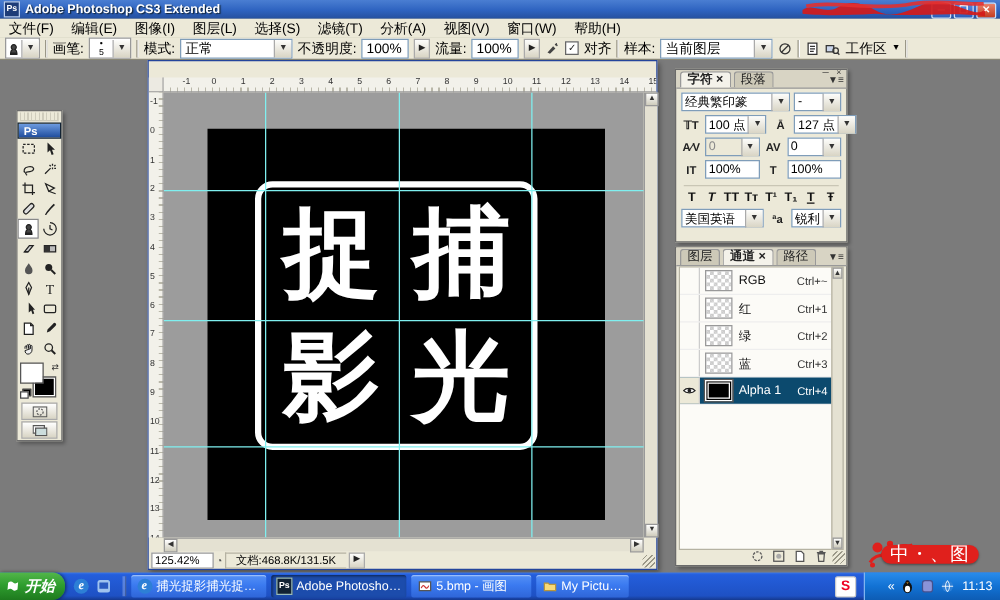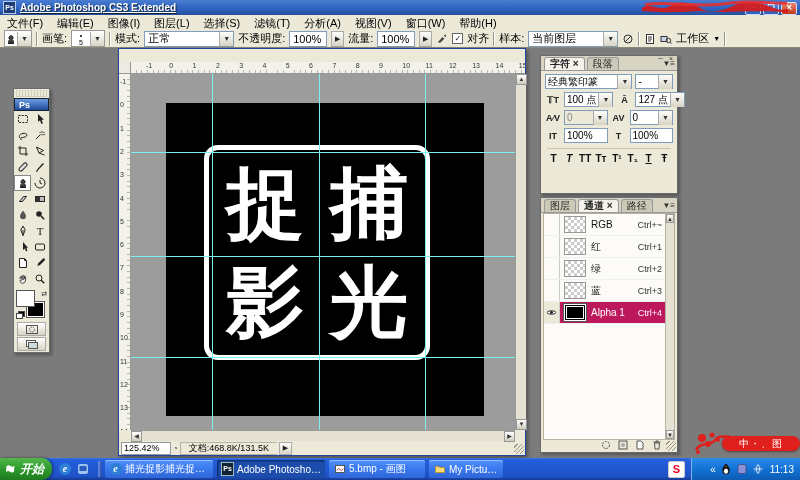--- a/index.html
+++ b/index.html
@@ -7,21 +7,21 @@
        font-family:"Liberation Sans",sans-serif;font-size:11px;
        background:#7b7b7b;-webkit-font-smoothing:antialiased;}
   .abs{position:absolute;}
 
   
   #titlebar{left:0;top:0;width:800px;height:15px;
     background:linear-gradient(180deg,#4a7ed2 0%,#2e63c0 55%,#25509e 100%);
     display:flex;align-items:center;color:#fff;}
   #app-icon{width:11px;height:11px;margin:0 4px 0 3px;background:#1d3c78;border:1px solid #b8cef0;
     color:#fff;font-size:7px;font-weight:bold;line-height:11px;text-align:center;}
-  #app-title{font-weight:bold;font-size:10px;text-shadow:1px 1px 1px #123;text-decoration:underline;}
+  #app-title{font-weight:bold;font-size:10px;text-shadow:1px 1px 1px #123;}
   .winbtns{position:absolute;right:3px;top:2px;display:flex;gap:2px;}
   .winbtn{width:14px;height:11px;border:1px solid #cfe0f8;border-radius:2px;
     background:linear-gradient(180deg,#5a8ae0,#2c5cb8);color:#fff;font-size:8px;line-height:10px;
     text-align:center;font-weight:bold;}
   .winbtn.close{background:linear-gradient(180deg,#e8836c,#c33b1f);}
   #scribble{right:10px;top:0;width:150px;height:14px;z-index:5;}
 
   
   #menubar{left:0;top:15px;width:800px;height:15px;background:#ece9d8;border-bottom:1px solid #c6c3b2;
     display:flex;align-items:center;color:#000;}
@@ -115,21 +115,21 @@
   #chan-list{position:absolute;left:2px;top:15px;width:124px;height:227px;background:#fcfbf7;border:1px solid #b5b2a2;box-sizing:border-box;overflow:hidden;}
   .chrow{height:21px;display:flex;align-items:center;border-bottom:1px solid #eee;position:relative;}
   .eyecell{width:15px;height:21px;border-right:1px solid #ccc;display:flex;align-items:center;justify-content:center;flex:0 0 auto;}
   .thumb{width:20px;height:15px;margin:0 5px 0 4px;border:1px solid #999;background-color:#fff;flex:0 0 auto;
     background-image:linear-gradient(45deg,#ccc 25%,transparent 25%,transparent 75%,#ccc 75%),
                      linear-gradient(45deg,#ccc 25%,transparent 25%,transparent 75%,#ccc 75%);
     background-size:6px 6px;background-position:0 0,3px 3px;}
   .thumb.alpha{background:#000;box-shadow:inset 0 0 0 1px #000, inset 2px 2px 0 0 #fff, inset -2px -2px 0 0 #fff;border:1px solid #fff;outline:1px solid #555;}
   .chname{font-size:10px;color:#111;}
   .chkey{position:absolute;right:4px;font-size:9px;color:#333;}
-  .chrow.sel{background:#be185d;}
+  .chrow.sel{background:#0c4a6e;}
   .chrow.sel .chname,.chrow.sel .chkey{color:#fff;}
   .chrow.sel .eyecell{background:#ece9d8;}
   #chan-scroll{position:absolute;right:2px;top:15px;width:10px;height:227px;background:#e4e1d2;border:1px solid #b5b2a2;box-sizing:border-box;}
   #chan-bottom{position:absolute;left:2px;bottom:2px;width:134px;height:11px;display:flex;justify-content:flex-end;gap:5px;align-items:center;padding-right:14px;box-sizing:border-box;}
 
   
   #taskbar{left:0;top:458px;width:800px;height:22px;
     background:linear-gradient(180deg,#3a76e8 0%,#245edc 8%,#1e51c4 85%,#15398f 100%);display:flex;align-items:center;}
   #startbtn{height:22px;width:52px;border-radius:0 10px 10px 0;
     background:linear-gradient(180deg,#53b64a 0%,#2f9e2f 45%,#1e7a1e 100%);
@@ -149,22 +149,22 @@
   .ps-sq{width:12px;height:12px;background:#123;border:1px solid #9bb;color:#fff;font-size:7px;font-weight:bold;line-height:11px;text-align:center;}
   #sogou{width:15px;height:15px;background:#fff;border:1px solid #ccc;border-radius:2px;color:#e02;
     font-weight:bold;font-size:11px;line-height:14px;text-align:center;margin-left:6px;}
   #tray{margin-left:6px;height:22px;flex:1;display:flex;align-items:center;justify-content:flex-end;gap:4px;
     background:linear-gradient(180deg,#2a8ceb 0%,#1272d4 50%,#0d5cb4 100%);border-left:1px solid #7fb4f0;padding:0 6px;}
   #tray .chev{color:#fff;font-size:10px;}
   #clock{color:#fff;font-size:10px;margin-left:2px;}
 
   
   #watermark{left:692px;top:430px;width:106px;height:28px;z-index:9;}
-  #wm-banner{position:absolute;left:30px;top:6px;width:78px;height:15px;background:#e0201c;border-radius:8px;
-    color:#fff;font-size:10px;line-height:15px;text-align:center;letter-spacing:1px;box-shadow:0 1px 2px rgba(0,0,0,.4);}
+  #wm-banner{position:absolute;left:13px;top:6px;width:78px;height:15px;background:#e0201c;border-radius:8px;
+    color:#fff;font-size:15px;line-height:15px;text-align:center;letter-spacing:1px;box-shadow:0 1px 2px rgba(0,0,0,.4);}
 </style>
 </head>
 <body>
 
 <div class="abs" id="titlebar">
   <div id="app-icon">Ps</div>
   <div id="app-title">Adobe Photoshop CS3 Extended</div>
   <svg id="scribble" class="abs" viewBox="0 0 150 14">
     <path d="M2 8 C10 2 20 12 30 6 S50 2 60 8 80 12 95 5 120 3 134 8 146 6 148 9 L148 13 C120 9 90 14 60 11 30 13 10 12 2 11 Z" fill="#d41a1a" opacity="0.92"></path>
     <path d="M5 5 C25 0 60 9 90 3 115 0 135 4 147 3" stroke="#e23030" stroke-width="3" fill="none" opacity="0.9"></path>
@@ -532,20 +532,31 @@
   <div class="stylebtns">
       <span class="stb">T</span>
       <span class="stb i">T</span>
       <span class="stb">TT</span>
       <span class="stb">Tт</span>
       <span class="stb">T¹</span>
       <span class="stb">T₁</span>
       <span class="stb u">T</span>
       <span class="stb">Ŧ</span>
     </div>
+  <div class="crow">
+    <div class="cfield" style="flex:2">
+      <span class="val">美国英语</span>
+        <span class="dd">▼</span>
+    </div>
+    <span class="cicon">ªa</span>
+    <div class="cfield" style="flex:1">
+      <span class="val">锐利</span>
+        <span class="dd">▼</span>
+    </div>
+  </div>
 </div>
 
 <div class="abs palette" id="chanpal">
   <div class="pal-tabs">
     <div class="pal-tab"><span>图层</span></div>
     <div class="pal-tab active"><span>通道</span> ×</div>
     <div class="pal-tab"><span>路径</span></div>
     <div class="pal-menu">▼≡</div>
   </div>
   <div id="chan-list">

